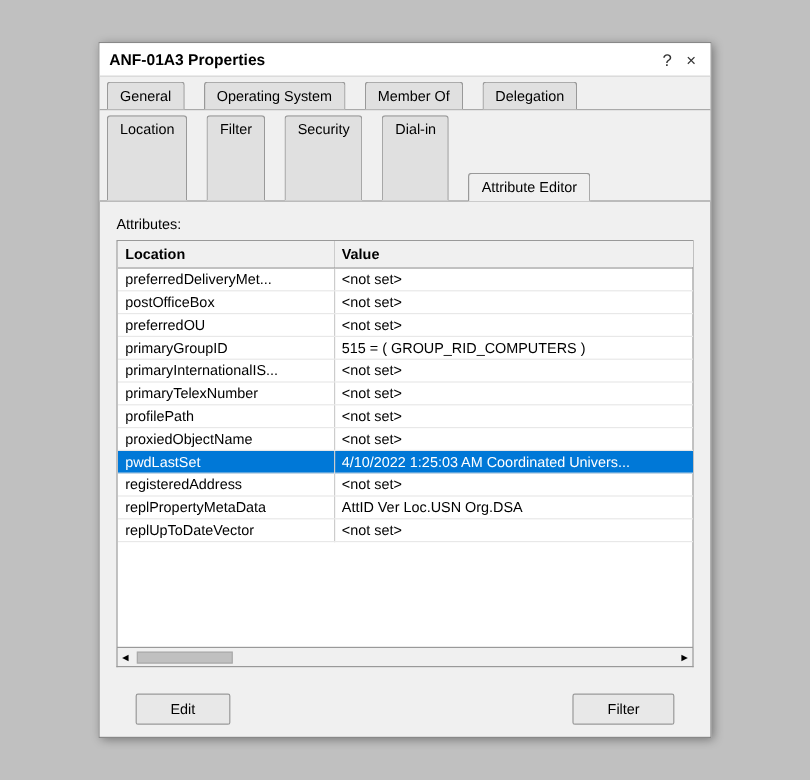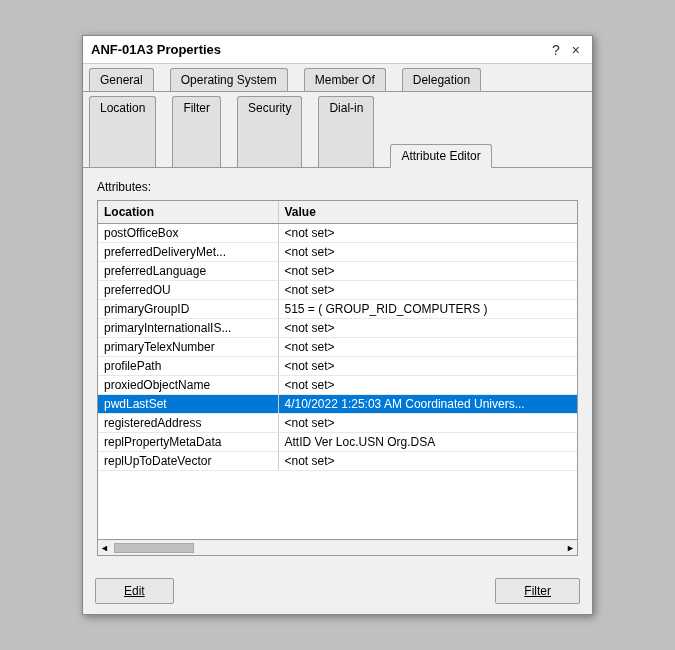--- a/index.html
+++ b/index.html
@@ -124,25 +124,24 @@
     }
     tbody tr td:first-child {
       border-right: 1px solid #ccc;
       width: 180px;
     }
     tbody tr.selected td {
       background: #0078d7;
       color: #fff;
     }
     .bottom-bar {
-      padding: 10px 12px;
+      padding: 10px 30px;
       display: flex;
       justify-content: space-between;
       align-items: center;
-      text-decoration: underline;
     }
     .action-btn {
       background: #e8e8e8;
       border: 1px solid #999;
       padding: 5px 28px;
       font-size: 12px;
       cursor: pointer;
       border-radius: 2px;
       color: #000;
     }
@@ -187,29 +186,25 @@
       <div class="table-scroll">
         <table>
           <thead>
             <tr>
               <th>Location</th>
               <th>Value</th>
             </tr>
           </thead>
           <tbody id="table-body">
           <tr>
+                <td>preferredDeliveryMet...</td>
+                <td>&lt;not set&gt;</td>
+              </tr>
+              <tr>
                 <td>postOfficeBox</td>
-                <td>&lt;not set&gt;</td>
-              </tr>
-              <tr>
-                <td>preferredDeliveryMet...</td>
-                <td>&lt;not set&gt;</td>
-              </tr>
-              <tr>
-                <td>preferredLanguage</td>
                 <td>&lt;not set&gt;</td>
               </tr>
               <tr>
                 <td>preferredOU</td>
                 <td>&lt;not set&gt;</td>
               </tr>
               <tr>
                 <td>primaryGroupID</td>
                 <td>515 = ( GROUP_RID_COMPUTERS )</td>
               </tr>

